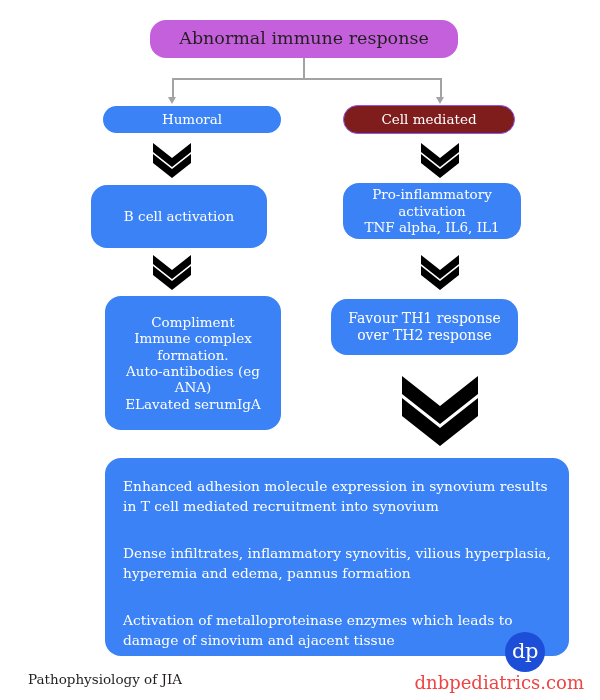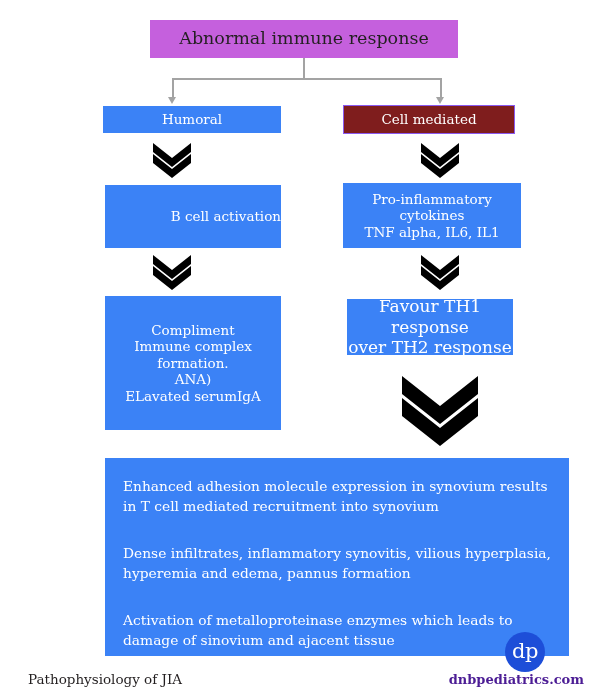--- a/index.html
+++ b/index.html
@@ -23,20 +23,21 @@
   
   .box {
     position: absolute;
     box-sizing: border-box;
     display: flex;
     align-items: center;
     justify-content: center;
     text-align: center;
     color: #ffffff;
     line-height: 1.22;
+    border-radius: 16px;
   }
   .box-top {
     background: #c560dd;
     color: #231f20;
   }
   .box-violet {
     background: #3b82f6;
   }
   .box-violet-bordered {
     background: #7f1d1d;
@@ -49,35 +50,34 @@
   }
   #box-humoral {
     left: 103px; top: 106px; width: 178px; height: 27px;
     font-size: 13.5px;
   }
   #box-cell-mediated {
     left: 343px; top: 105px; width: 172px; height: 29px;
     font-size: 13.5px;
   }
   #box-bcell {
-    left: 105px; top: 185px; width: 176px; height: 63px;
-    font-size: 13.5px;
-    justify-content: flex-end;
+    left: 91px; top: 185px; width: 176px; height: 63px;
+    font-size: 13.5px;
   }
   #box-cytokines {
-    left: 343px; top: 183px; width: 178px; height: 65px;
+    left: 343px; top: 183px; width: 178px; height: 56px;
     font-size: 13.5px;
   }
   #box-compliment {
     left: 105px; top: 296px; width: 176px; height: 134px;
     font-size: 13.5px;
   }
   #box-th1 {
-    left: 347px; top: 299px; width: 166px; height: 56px;
-    font-size: 17px;
+    left: 331px; top: 299px; width: 187px; height: 56px;
+    font-size: 14px;
   }
   #box-outcomes {
     left: 105px; top: 458px; width: 464px; height: 198px;
     display: block;
     text-align: left;
     padding: 18px 18px 0 18px;
     font-size: 13.8px;
     line-height: 1.45;
   }
   #box-outcomes p {
@@ -130,23 +130,23 @@
   
   #footer-caption {
     position: absolute;
     left: 28px; top: 671px;
     font-size: 13.5px;
     color: #231f20;
   }
   #footer-site {
     position: absolute;
     right: 16px; top: 672px;
-    font-size: 13px;
-    font-weight: bold;
-    color: #4c1d95;
+    font-size: 18px;
+    font-weight: normal;
+    color: #ef4444;
     font-family: "DejaVu Serif", "Liberation Serif", serif;
   }
   #logo-mark {
     position: absolute;
     left: 505px; top: 632px;
     width: 40px; height: 40px;
     border-radius: 50%;
     background: #1d4ed8;
     display: flex;
     align-items: center;
@@ -199,21 +199,21 @@
     </svg>
   </span>
 
   <div class="box box-violet" id="box-bcell">
     <span>B cell activation</span>
   </div>
 
   <div class="box box-violet" id="box-cytokines">
     <div>
       <div>Pro-inflammatory</div>
-      <div>cytokines</div>
+      <div>activation</div>
       <div>TNF alpha, IL6, IL1</div>
     </div>
   </div>
 
   <span class="chev" id="chev-h2">
     <svg width="44" height="38" viewBox="0 0 44 38" aria-hidden="true">
       <path d="M3 2 L22 17 L41 2 L41 11 L22 26 L3 11 Z" fill="#000000"></path>
       <path d="M3 13 L22 28 L41 13 L41 22 L22 37 L3 22 Z" fill="#000000"></path>
     </svg>
   </span>
@@ -222,20 +222,21 @@
       <path d="M3 2 L22 17 L41 2 L41 11 L22 26 L3 11 Z" fill="#000000"></path>
       <path d="M3 13 L22 28 L41 13 L41 22 L22 37 L3 22 Z" fill="#000000"></path>
     </svg>
   </span>
 
   <div class="box box-violet" id="box-compliment">
     <div>
       <div>Compliment</div>
       <div>Immune complex</div>
       <div>formation.</div>
+      <div>Auto-antibodies (eg</div>
       <div>ANA)</div>
       <div>ELavated serumIgA</div>
     </div>
   </div>
 
   <div class="box box-violet" id="box-th1">
     <div>
       <div>Favour TH1 response</div>
       <div>over TH2 response</div>
     </div>

